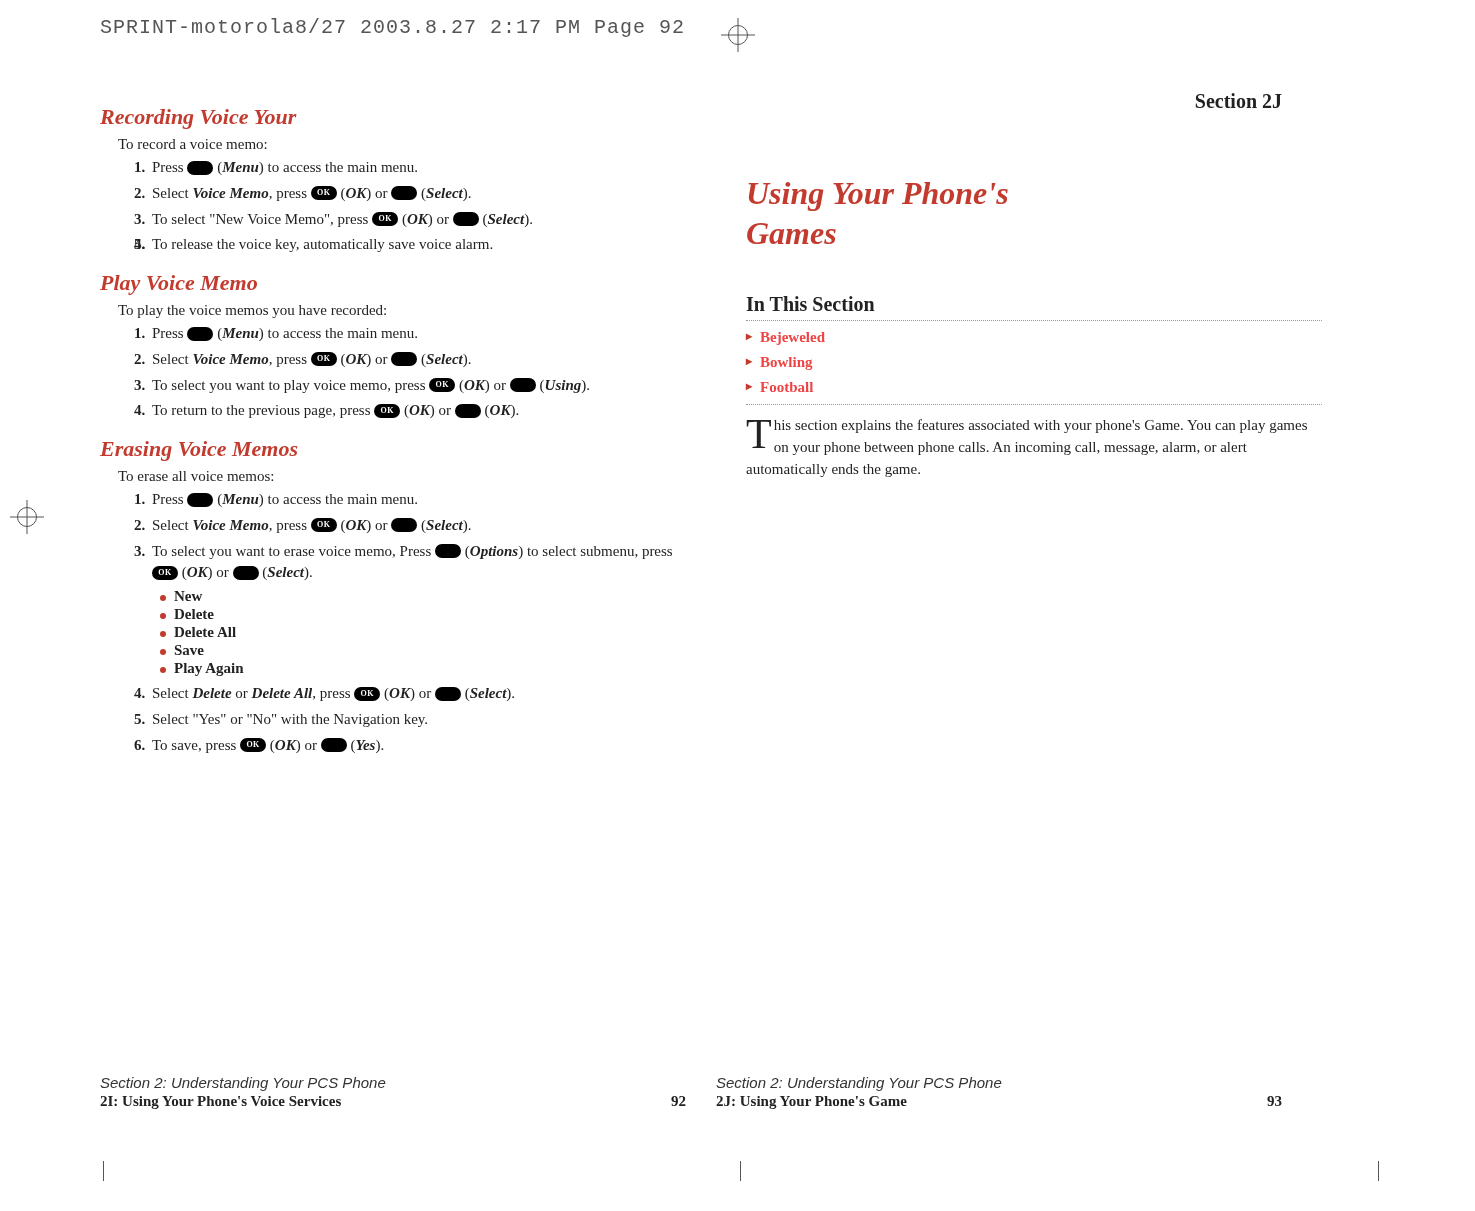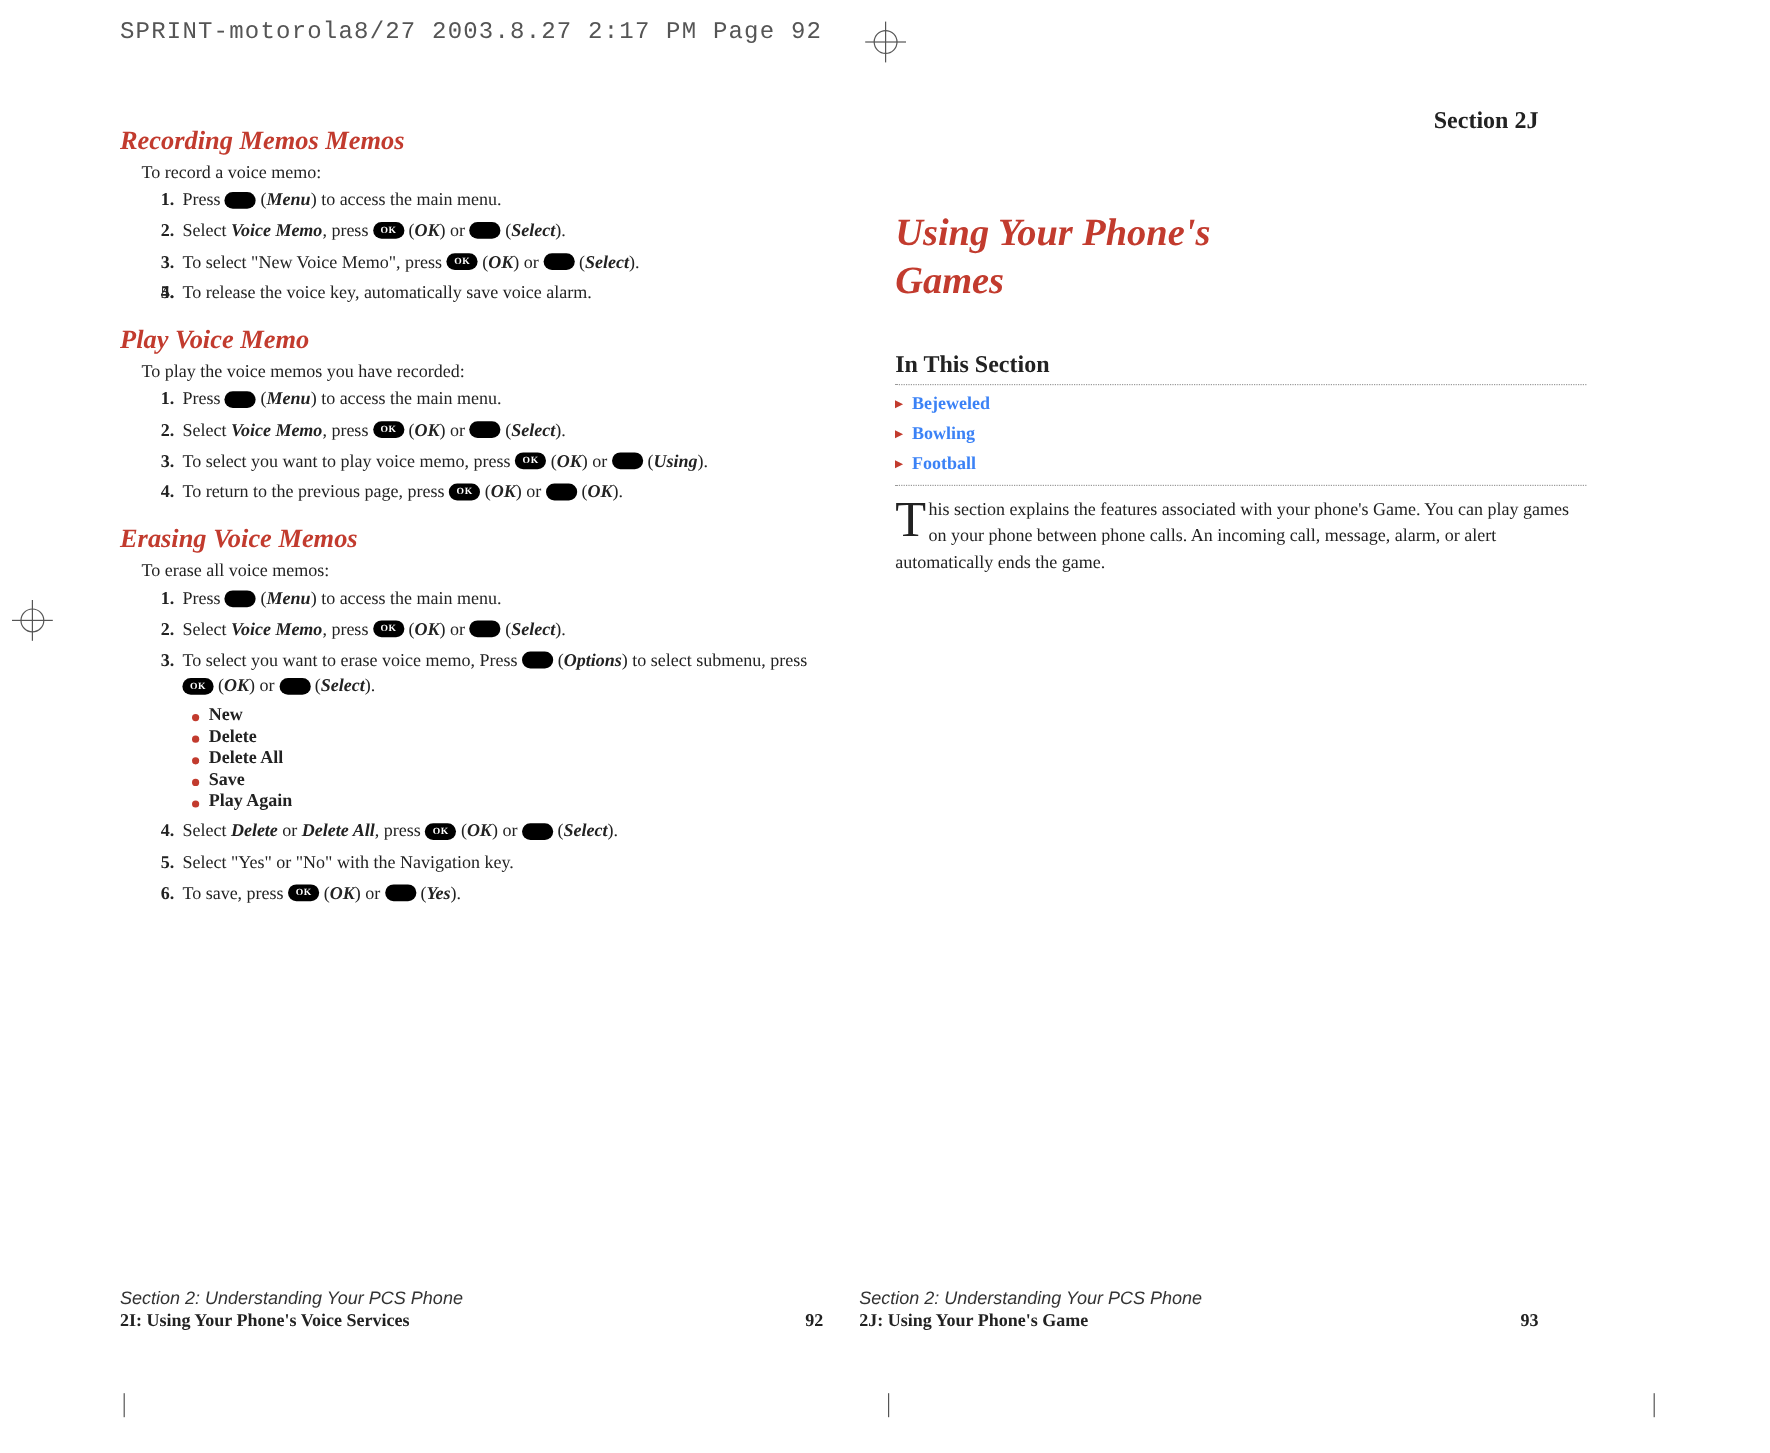--- a/index.html
+++ b/index.html
@@ -209,21 +209,21 @@
     list-style: none;
     padding: 0;
     margin: 0 0 8px 0;
   }
   ul.toc li {
     font-weight: bold;
     font-size: 15px;
     margin: 8px 0;
     position: relative;
     padding-left: 14px;
-    color: #3b82f6;
+    color: #ef4444;
   }
   ul.toc li::before {
     content: "▸";
     position: absolute;
     left: 0;
     color: #c23b2e;
     font-size: 12px;
   }
   .dropcap-para {
     font-size: 15px;
@@ -252,21 +252,21 @@
     <span class="circ"></span>
   </div>
 <div class="side-reg left">
     <span class="circ"></span>
   </div>
 
 <div class="spread">
 
   <div class="page left">
 
-    <h2 class="red">Recording Memos Memos</h2>
+    <h2 class="red">Recording Voice Your</h2>
     <div class="intro">To record a voice memo:</div>
     <ol class="steps">
       <li><span class="num">1.</span>
         <span>Press </span><span class="pill soft"></span><span> (</span><span class="b i">Menu</span><span>) to access the main menu.</span>
       </li>
       <li><span class="num">2.</span>
         <span>Select </span><span class="b i">Voice Memo</span><span>, press </span><span class="pill ok"></span><span> (</span><span class="b i">OK</span><span>) or </span><span class="pill soft"></span><span> (</span><span class="b i">Select</span><span>).</span>
       </li>
       <li><span class="num">3.</span>
         <span>To select "New Voice Memo", press </span><span class="pill ok"></span><span> (</span><span class="b i">OK</span><span>) or </span><span class="pill soft"></span><span> (</span><span class="b i">Select</span><span>).</span>

